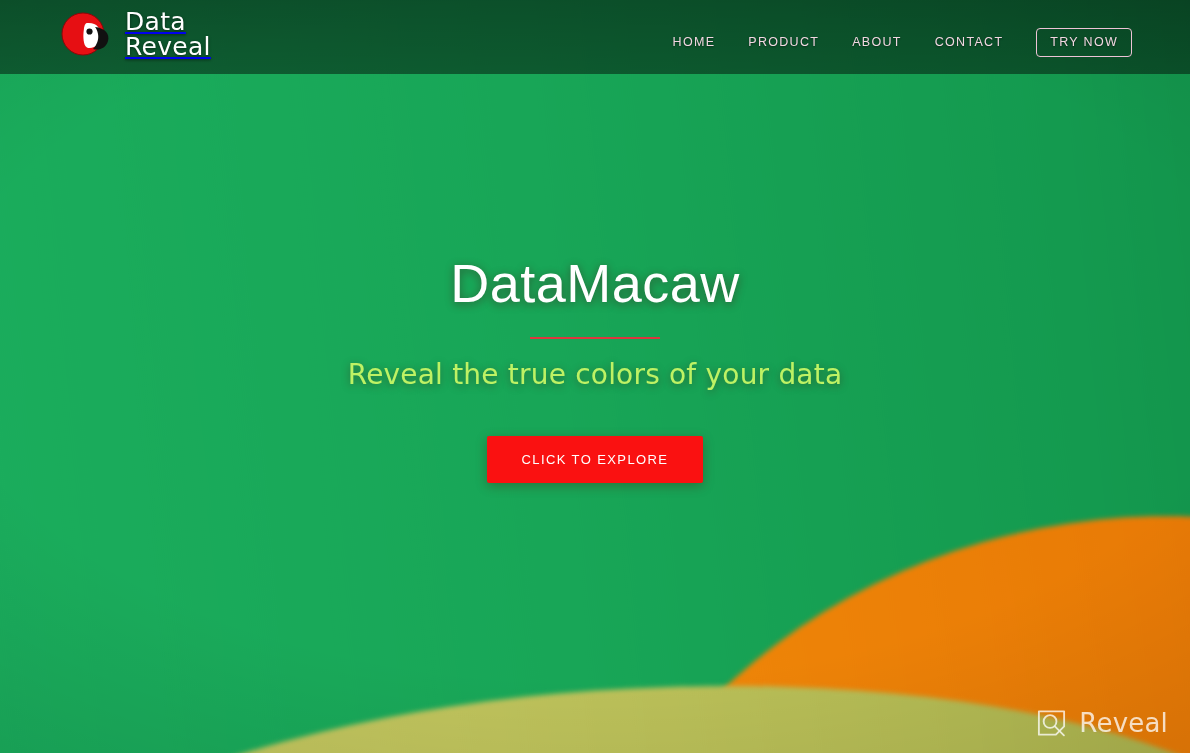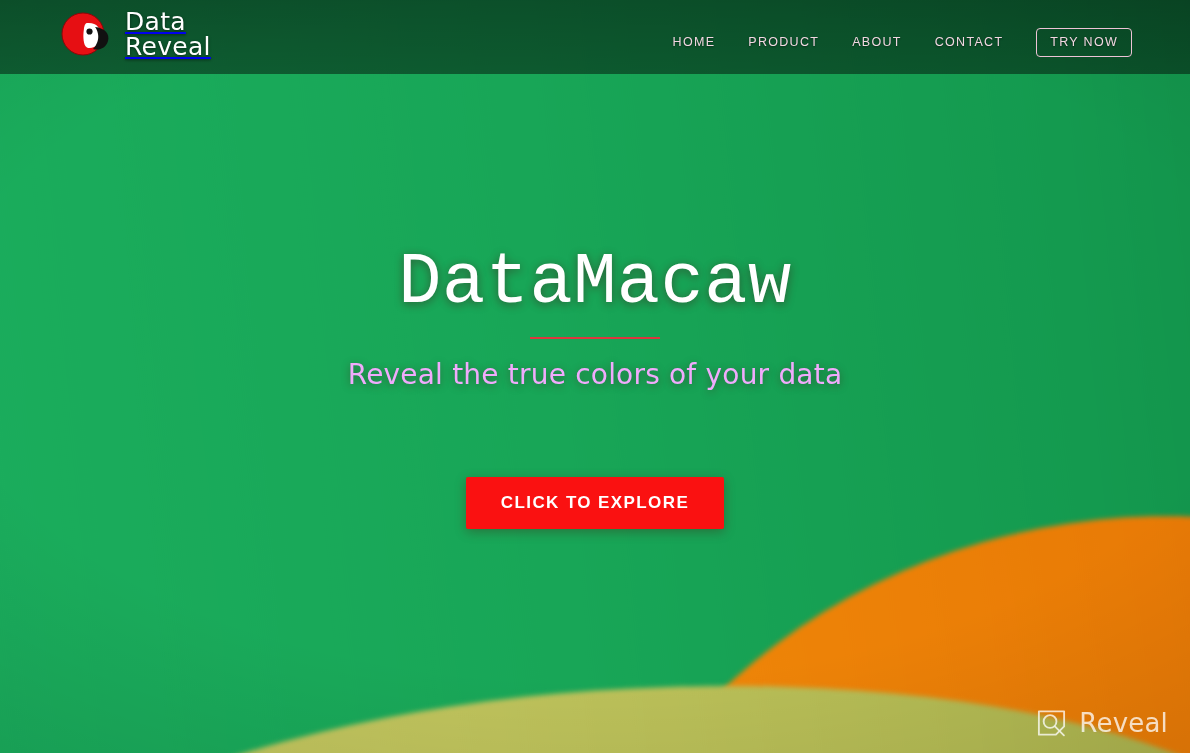--- a/index.html
+++ b/index.html
@@ -267,59 +267,58 @@
     display:flex;
     flex-direction:column;
     align-items:center;
     pointer-events:none;
   }
   .hero-inner { pointer-events:auto; text-align:center; width:100%; }
 
   .hero-title {
     margin-top:176px;
     color:#ffffff;
-    font-family:Liberation Mono, monospace;
+    font-family:Liberation Sans, sans-serif;
     font-weight:400;
-    font-size:72px;
+    font-size:54px;
     line-height:66px;
     letter-spacing:0.5px;
     text-shadow:0 2px 10px rgba(70,0,10,0.45);
   }
   .hero-rule {
     width:130px; height:2px;
     margin:21px auto 0;
     background:#e8303d;
     opacity:0.95;
   }
   .hero-sub {
     margin-top:19px;
-    color:#f0abfc;
+    color:#bef264;
     font-family:"DejaVu Sans", sans-serif;
     font-weight:400;
     font-size:28px;
     line-height:34px;
     letter-spacing:0.2px;
     text-shadow:0 2px 8px rgba(70,0,10,0.4);
   }
   .hero-cta {
     display:inline-block;
-    margin-top:85px;
+    margin-top:44px;
     background:#fa1111;
     color:#ffffff;
     font-family:"Liberation Sans", sans-serif;
-    font-size:17px;
+    font-size:13px;
     letter-spacing:1.4px;
     text-transform:uppercase;
     text-decoration:none;
     padding:16px 35px;
     border:none;
     border-radius:2px;
     cursor:pointer;
     box-shadow:0 3px 12px rgba(80,0,0,0.3);
-    font-weight:bold;
   }
 
   
   .watermark {
     position:absolute;
     right:22px; bottom:14px;
     display:flex;
     align-items:center;
     gap:11px;
     z-index:30;

